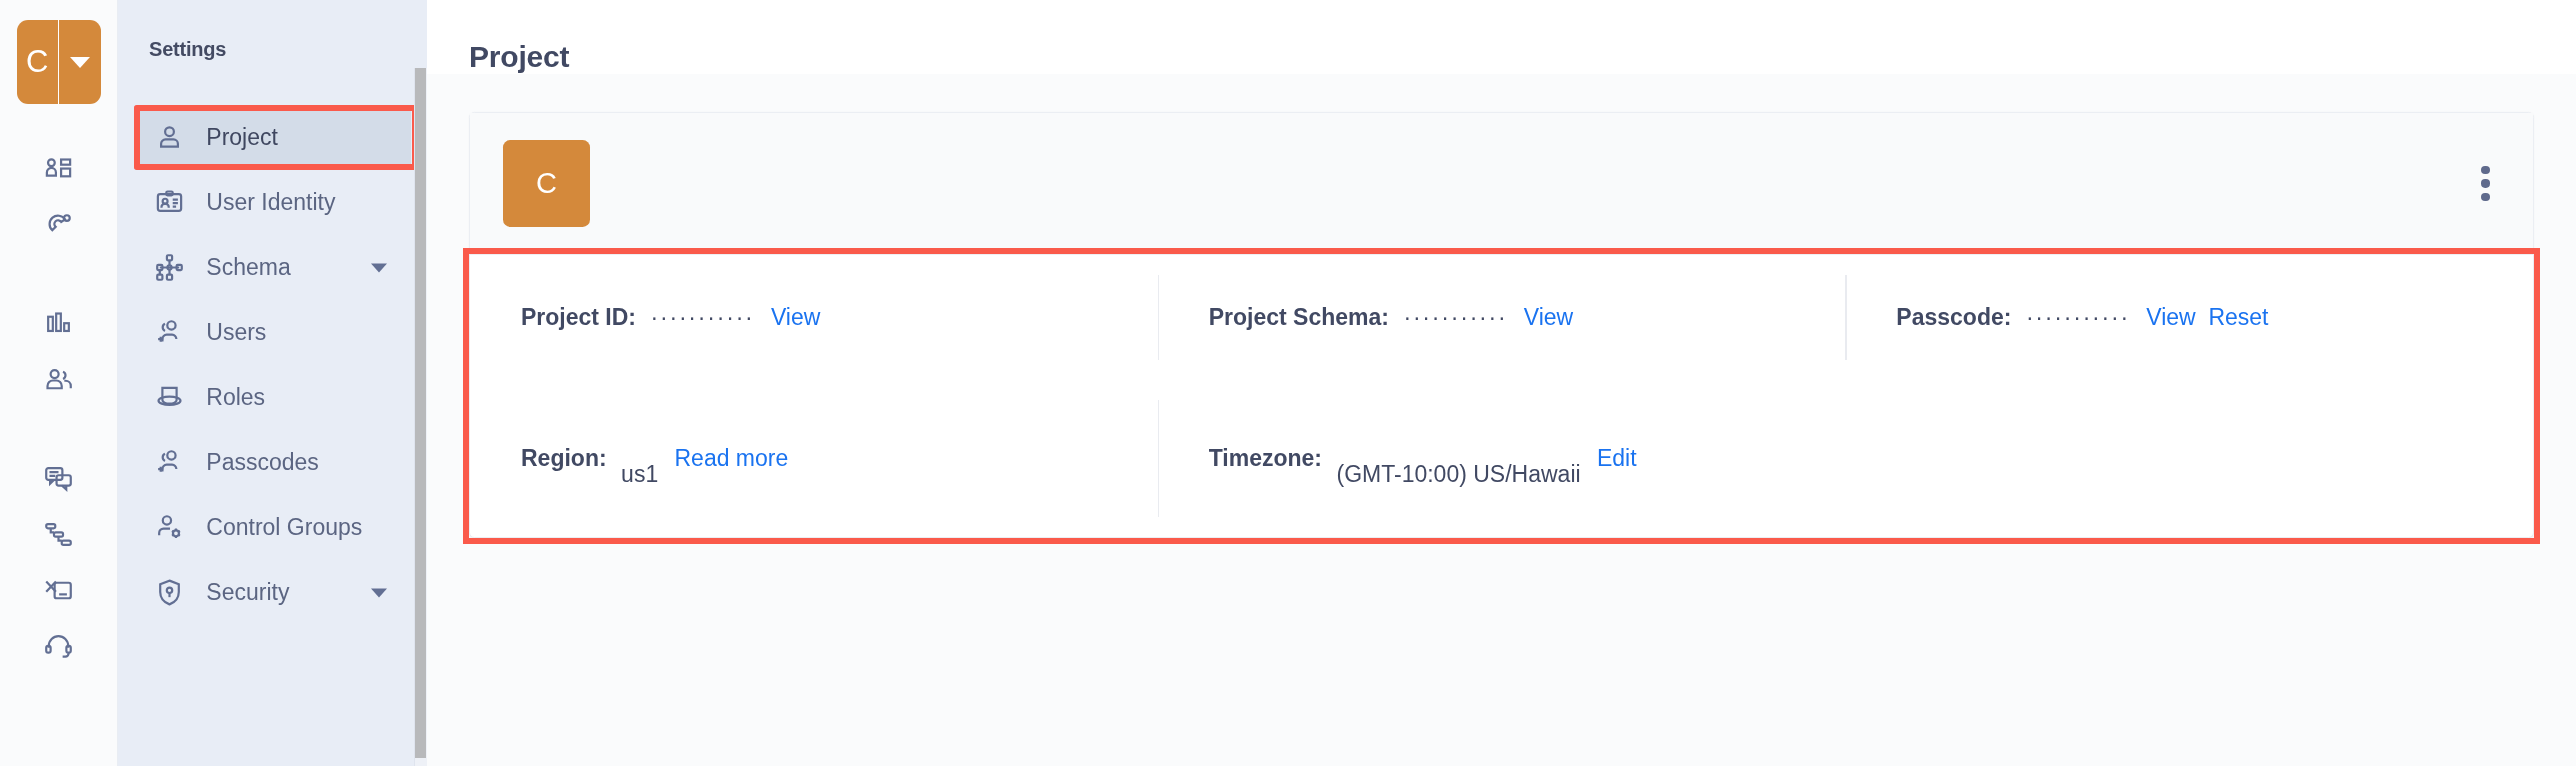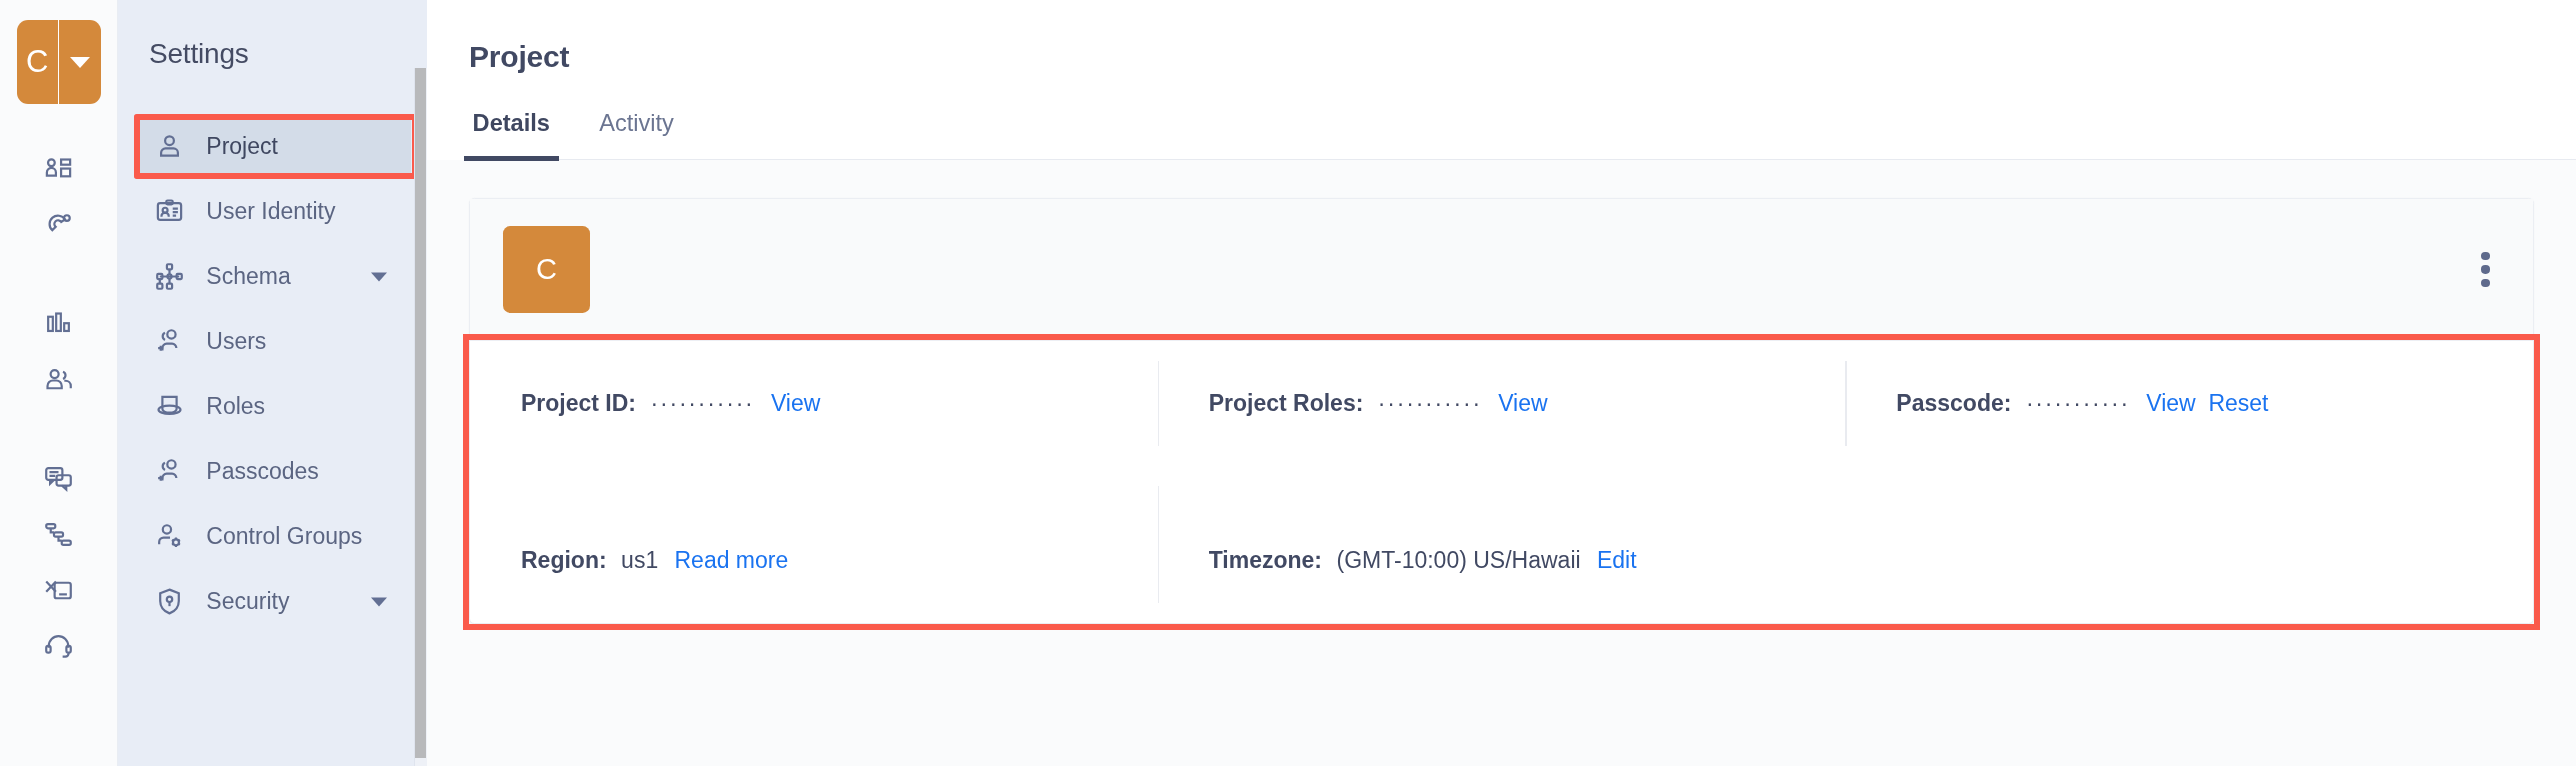--- a/index.html
+++ b/index.html
@@ -48,21 +48,21 @@
   .rail-item svg { width: 31px; height: 31px; stroke: #626f93; fill: none; stroke-width: 1.7; }
 
   
   .sidebar {
     width: 309px; flex: 0 0 309px;
     background: #e8edf6;
     position: relative;
     display: flex; flex-direction: column;
   }
   .sidebar-title {
-    font-size: 28px; font-weight: normal; color: #444b63;
+    font-size: 20px; font-weight: bold; color: #444b63;
     padding: 38px 0 0 31px;
     letter-spacing: -0.2px;
   }
   .sidebar-nav { margin-top: 44px; }
   .nav-item {
     display: flex; align-items: center;
     height: 65px; margin: 0 16.3px;
     padding-left: 18px;
     border-radius: 3.6px;
     color: #5b6582; font-size: 23px;
@@ -154,21 +154,21 @@
     position: absolute; left: -7.3px; top: -7.3px; right: -7.3px; bottom: -7.3px;
     border: 6.4px solid #fa5a4b;
     pointer-events: none; z-index: 5;
   }
   .grid-row { display: flex; }
   .grid-row + .grid-row .cell::before { content: none; }
   .cell {
     flex: 1 1 0; min-width: 0;
     padding: 49px 0 49px 51px;
     position: relative;
-    display: flex; align-items: flex-end;
+    display: flex; align-items: center;
   }
   .cell.divider::after {
     content: "";
     position: absolute; left: 0; top: 20px; bottom: 20px;
     width: 1.8px; background: #e9ebf0;
   }
   .fld-label { font-size: 23px; font-weight: bold; color: #414963; white-space: nowrap; }
   .fld-mask {
     font-size: 23px; color: #414963; letter-spacing: 1.8px;
     margin-left: 14.5px; white-space: nowrap;
@@ -383,24 +383,20 @@
     </div>
 
     <div class="sb-scrolltrack"></div>
     <div class="sb-scrollthumb"></div>
   </div>
 
   <div class="main">
 
     <div class="main-head">
       <div class="page-title">Project</div>
-      <div class="tabs">
-        <div class="tab active">Details</div>
-        <div class="tab">Activity</div>
-      </div>
     </div>
 
     <div class="content">
       <div class="card">
 
         <div class="card-head">
           <div class="avatar">C</div>
           <div class="kebab">
             <i></i>
             <i></i>
@@ -411,21 +407,21 @@
         <div class="details-wrap">
           <div class="highlight-details"></div>
 
           <div class="grid-row">
             <div class="cell">
               <span class="fld-label">Project ID:</span>
               <span class="fld-mask">···········</span>
               <span class="fld-link">View</span>
             </div>
             <div class="cell divider">
-              <span class="fld-label">Project Roles:</span>
+              <span class="fld-label">Project Schema:</span>
               <span class="fld-mask">···········</span>
               <span class="fld-link">View</span>
             </div>
             <div class="cell divider">
               <span class="fld-label">Passcode:</span>
               <span class="fld-mask">···········</span>
               <span class="fld-link">View</span>
               <span class="fld-link" style="margin-left:12.7px;">Reset</span>
             </div>
           </div>

